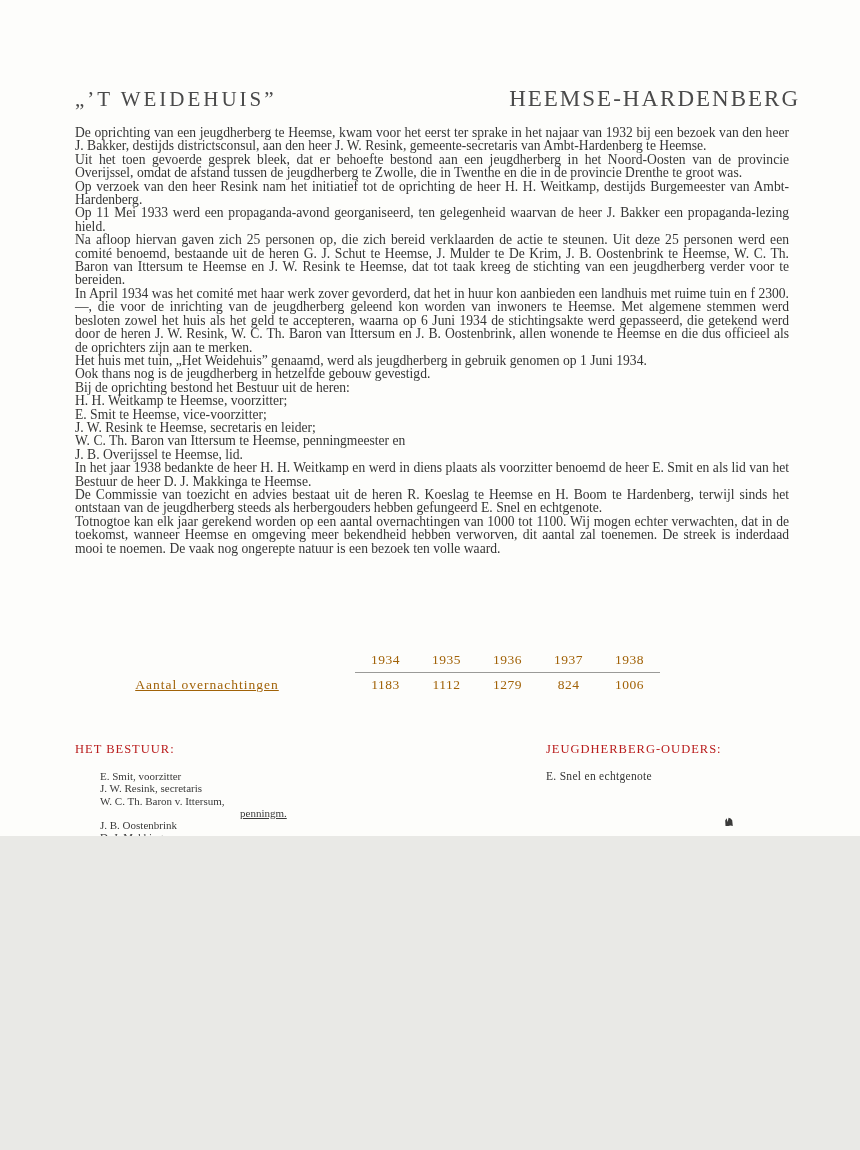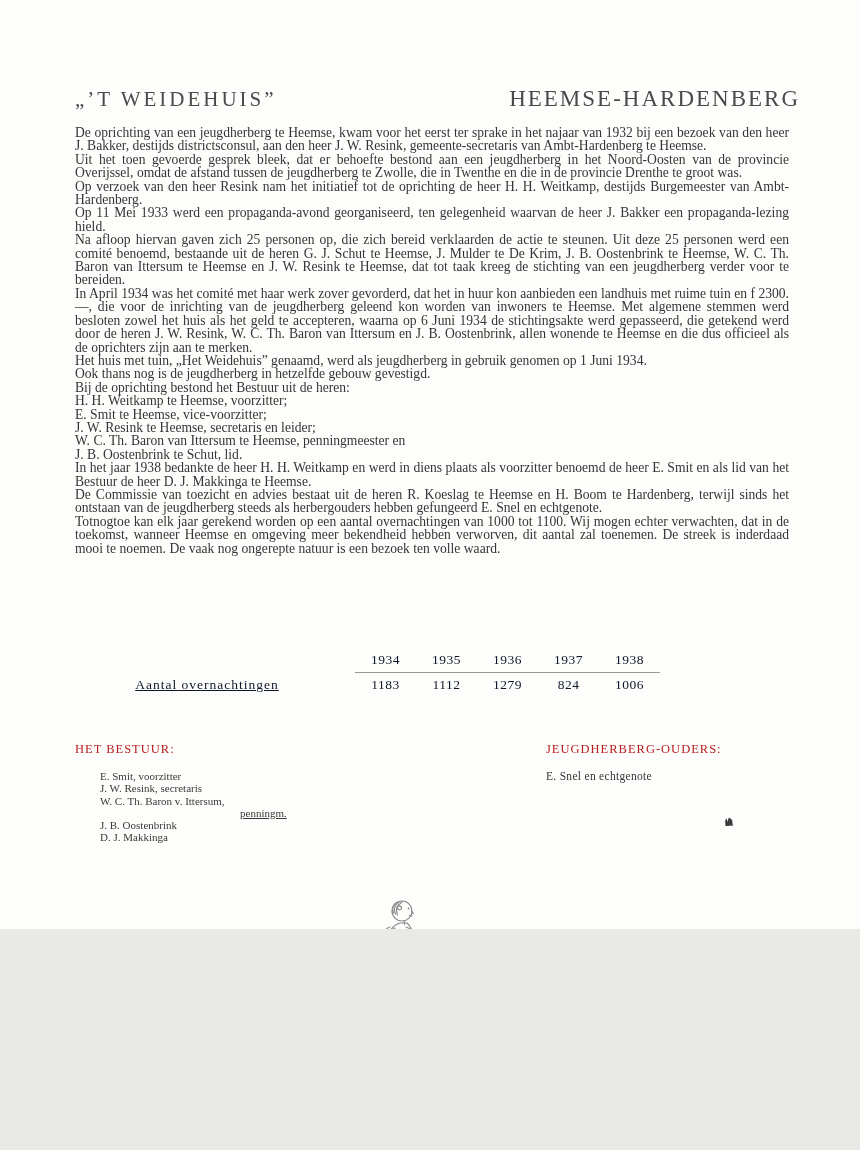--- a/index.html
+++ b/index.html
@@ -1,17 +1,17 @@
 <!DOCTYPE html>
 <html><head>
 <meta charset="utf-8">
 <style>
   html,body { margin:0; padding:0; background:#e9e9e6; }
   .sheet {
-    position:relative; width:860px; height:929px; margin:0 auto;
+    position:relative; width:860px; height:836px; margin:0 auto;
     background:#fdfdfb;
     font-family:"Liberation Serif","DejaVu Serif",serif;
     color:#353535;
     overflow:hidden;
   }
   
   .header {
     position:absolute; left:75px; right:60px; top:86px;
     display:flex; justify-content:space-between; align-items:baseline;
   }
@@ -25,21 +25,21 @@
     text-align:justify; text-justify:inter-word;
   }
   .body-text p { margin:0; }
   .board-line { text-align:left; }
 
   
   .stats-table {
     position:absolute; left:75px; top:650px; width:714px;
     display:grid;
     grid-template-columns:280px repeat(5, 61px);
-    font-size:13.5px; color:#0f172a;
+    font-size:13.5px; color:#a16207;
     letter-spacing:0.5px;
   }
   .stats-table .cell { text-align:center; padding:2px 0 3px 0; }
   .stats-table .row-label { text-align:center; padding-right:16px; letter-spacing:1px; white-space:nowrap;text-decoration:underline; }
   .stats-table .rule { grid-column:2 / 7; border-top:1px solid #9a9a98; height:0; margin:1px 0 2px 0; }
 
   
   .footer-left  { position:absolute; left:75px;  top:742px; }
   .footer-right { position:absolute; left:546px; top:742px; }
   .footer-heading { font-size:12.5px; letter-spacing:1px; color:#b91c1c; white-space:nowrap; }
@@ -77,21 +77,21 @@
     <p>Op 11 Mei 1933 werd een propaganda-avond georganiseerd, ten gelegenheid waarvan de heer J. Bakker een propaganda-lezing hield.</p>
     <p>Na afloop hiervan gaven zich 25 personen op, die zich bereid verklaarden de actie te steunen. Uit deze 25 personen werd een comité benoemd, bestaande uit de heren G. J. Schut te Heemse, J. Mulder te De Krim, J. B. Oostenbrink te Heemse, W. C. Th. Baron van Ittersum te Heemse en J. W. Resink te Heemse, dat tot taak kreeg de stichting van een jeugdherberg verder voor te bereiden.</p>
     <p>In April 1934 was het comité met haar werk zover gevorderd, dat het in huur kon aanbieden een landhuis met ruime tuin en f 2300.—, die voor de inrichting van de jeugdherberg geleend kon worden van inwoners te Heemse. Met algemene stemmen werd besloten zowel het huis als het geld te accepteren, waarna op 6 Juni 1934 de stichtingsakte werd gepasseerd, die getekend werd door de heren J. W. Resink, W. C. Th. Baron van Ittersum en J. B. Oostenbrink, allen wonende te Heemse en die dus officieel als de oprichters zijn aan te merken.</p>
     <p>Het huis met tuin, „Het Weidehuis” genaamd, werd als jeugdherberg in gebruik genomen op 1 Juni 1934.</p>
     <p>Ook thans nog is de jeugdherberg in hetzelfde gebouw gevestigd.</p>
     <p>Bij de oprichting bestond het Bestuur uit de heren:</p>
     <p class="board-line">H. H. Weitkamp te Heemse, voorzitter;</p>
     <p class="board-line">E. Smit te Heemse, vice-voorzitter;</p>
     <p class="board-line">J. W. Resink te Heemse, secretaris en leider;</p>
     <p class="board-line">W. C. Th. Baron van Ittersum te Heemse, penningmeester en</p>
-    <p class="board-line">J. B. Oostenbrink te Schut, lid.</p>
+    <p class="board-line">J. B. Overijssel te Heemse, lid.</p>
     <p>In het jaar 1938 bedankte de heer H. H. Weitkamp en werd in diens plaats als voorzitter benoemd de heer E. Smit en als lid van het Bestuur de heer D. J. Makkinga te Heemse.</p>
     <p>De Commissie van toezicht en advies bestaat uit de heren R. Koeslag te Heemse en H. Boom te Hardenberg, terwijl sinds het ontstaan van de jeugdherberg steeds als herbergouders hebben gefungeerd E. Snel en echtgenote.</p>
     <p>Totnogtoe kan elk jaar gerekend worden op een aantal overnachtingen van 1000 tot 1100. Wij mogen echter verwachten, dat in de toekomst, wanneer Heemse en omgeving meer bekendheid hebben verworven, dit aantal zal toenemen. De streek is inderdaad mooi te noemen. De vaak nog ongerepte natuur is een bezoek ten volle waard.</p>
   </div>
 
   <div class="stats-table">
     <div class="cell"></div>
     <div class="cell">1934</div>
     <div class="cell">1935</div>
     <div class="cell">1936</div>

